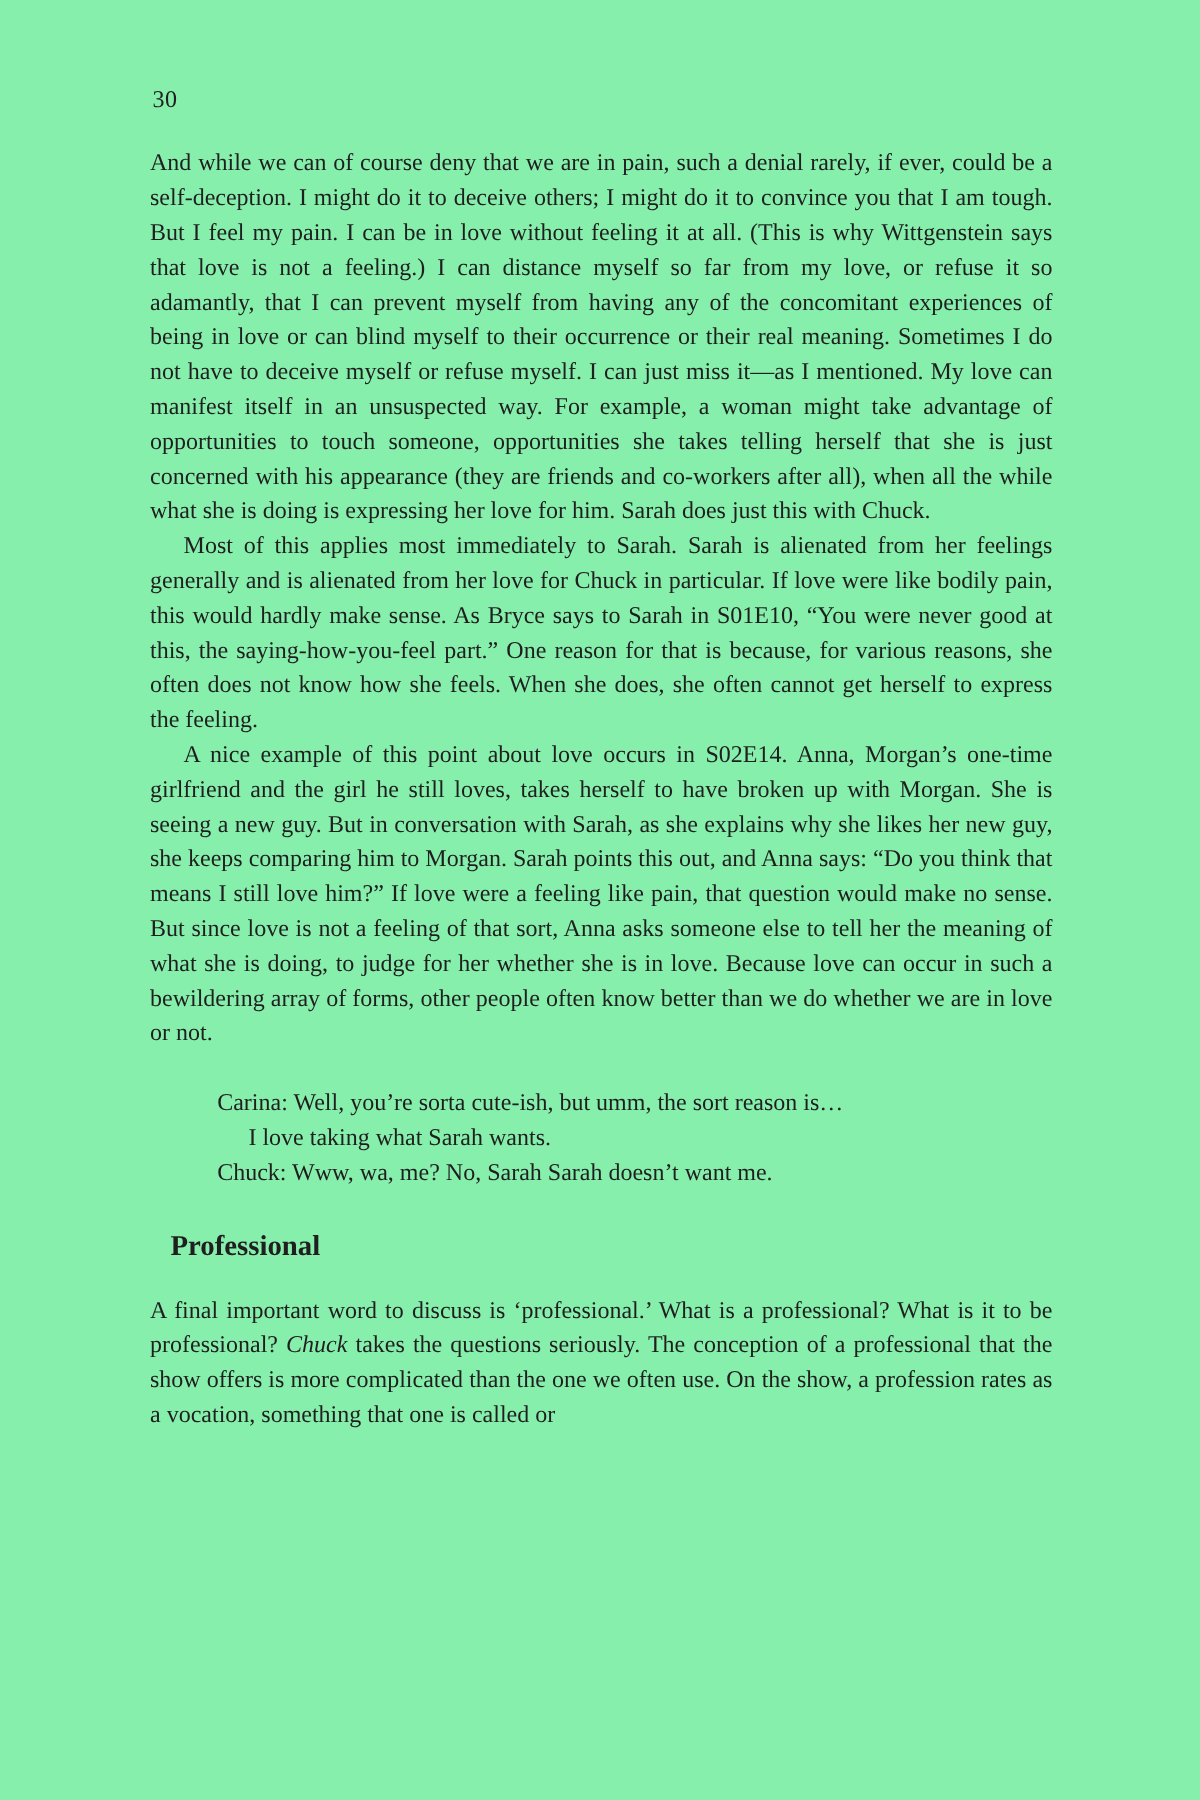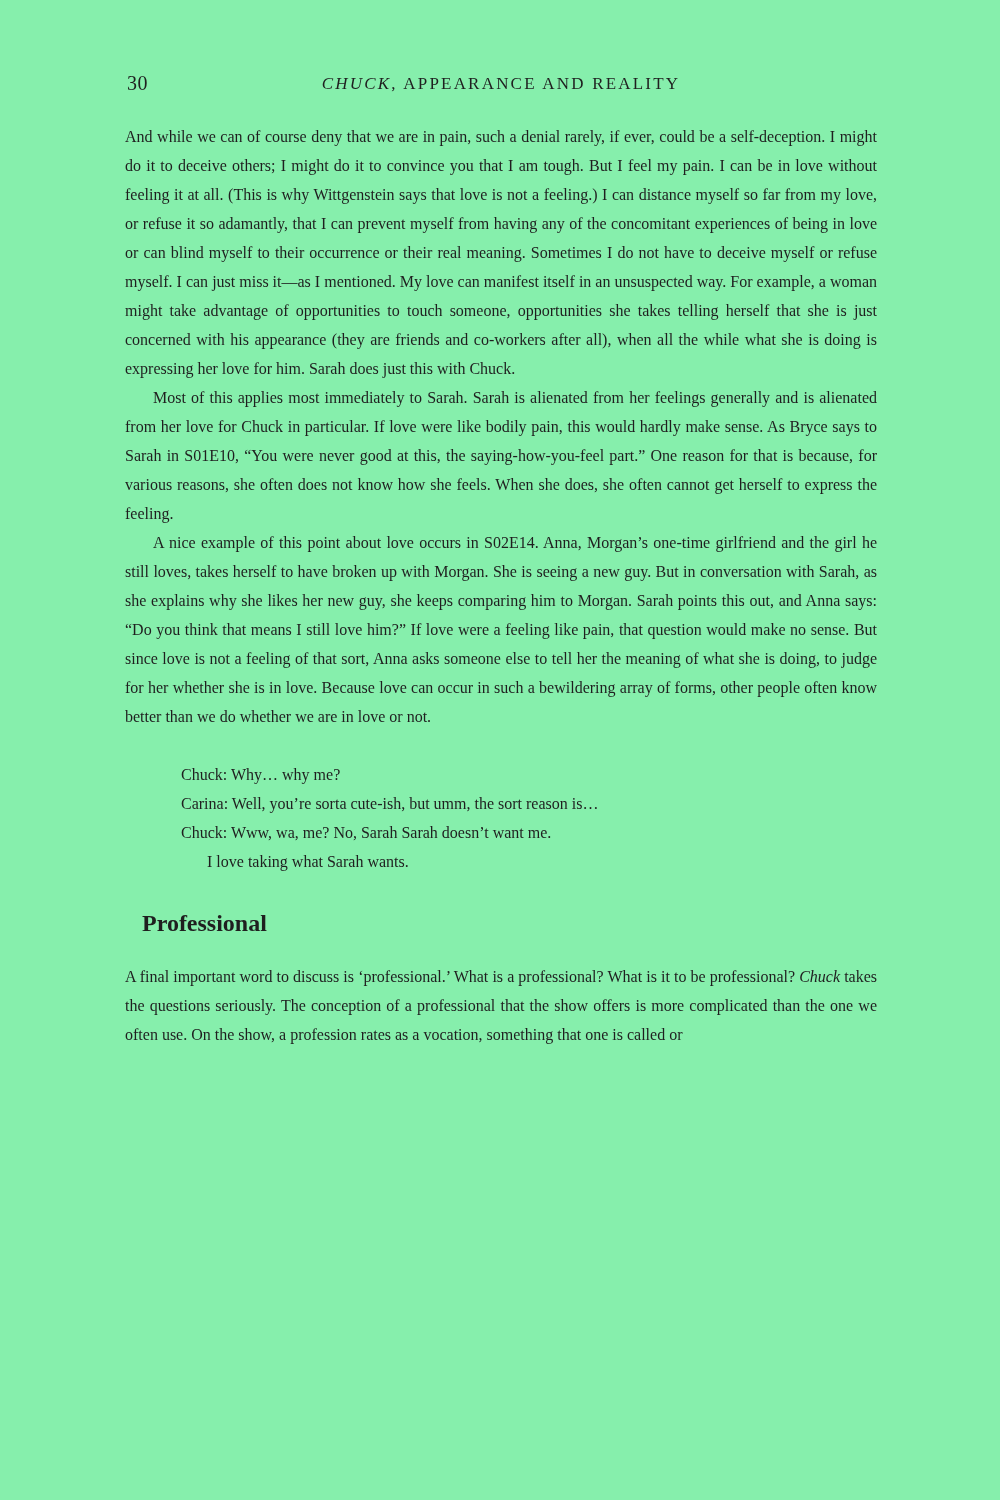--- a/index.html
+++ b/index.html
@@ -39,21 +39,21 @@
     font-size: 17px;
     letter-spacing: 2.2px;
     padding-top: 4px;
     white-space: nowrap;
   }
   .head-title .ital {
     font-style: italic;
   }
   .body-text p {
     margin: 0;
-    font-size: 16px;
+    font-size: 20px;
     line-height: 29px;
     text-align: justify;
   }
   .body-text p.indent {
     text-indent: 28px;
   }
   .dialogue {
     margin: 29px 0 0 56px;
     font-size: 20px;
     line-height: 29px;
@@ -75,35 +75,31 @@
   }
 </style>
 </head>
 <body>
 
 <div class="page">
   <div class="text-column">
 
     <div class="running-head">
       <span class="page-number">30</span>
-      <div class="head-title">
-        <span class="ital">CHUCK</span><span>, APPEARANCE AND REALITY</span>
-      </div>
     </div>
 
     <div class="body-text">
       <p>And while we can of course deny that we are in pain, such a denial rarely, if ever, could be a self-deception. I might do it to deceive others; I might do it to convince you that I am tough. But I feel my pain. I can be in love without feeling it at all. (This is why Wittgenstein says that love is not a feeling.) I can distance myself so far from my love, or refuse it so adamantly, that I can prevent myself from having any of the concomitant experiences of being in love or can blind myself to their occurrence or their real meaning. Sometimes I do not have to deceive myself or refuse myself. I can just miss it—as I mentioned. My love can manifest itself in an unsuspected way. For example, a woman might take advantage of opportunities to touch someone, opportunities she takes telling herself that she is just concerned with his appearance (they are friends and co-workers after all), when all the while what she is doing is expressing her love for him. Sarah does just this with Chuck.</p>
       <p class="indent">Most of this applies most immediately to Sarah. Sarah is alienated from her feelings generally and is alienated from her love for Chuck in particular. If love were like bodily pain, this would hardly make sense. As Bryce says to Sarah in S01E10, “You were never good at this, the saying-how-you-feel part.” One reason for that is because, for various reasons, she often does not know how she feels. When she does, she often cannot get herself to express the feeling.</p>
       <p class="indent">A nice example of this point about love occurs in S02E14. Anna, Morgan’s one-time girlfriend and the girl he still loves, takes herself to have broken up with Morgan. She is seeing a new guy. But in conversation with Sarah, as she explains why she likes her new guy, she keeps comparing him to Morgan. Sarah points this out, and Anna says: “Do you think that means I still love him?” If love were a feeling like pain, that question would make no sense. But since love is not a feeling of that sort, Anna asks someone else to tell her the meaning of what she is doing, to judge for her whether she is in love. Because love can occur in such a bewildering array of forms, other people often know better than we do whether we are in love or not.</p>
 
       <div class="dialogue">
-        <p class="dialogue-line">Chuck: Why… why me?</p>
         <p class="dialogue-line">Carina: Well, you’re sorta cute-ish, but umm, the sort reason is…</p>
+        <p class="dialogue-line cont">I love taking what Sarah wants.</p>
         <p class="dialogue-line">Chuck: Www, wa, me? No, Sarah Sarah doesn’t want me.</p>
-        <p class="dialogue-line cont">I love taking what Sarah wants.</p>
       </div>
 
       <h2 class="section-heading">Professional</h2>
 
       <p><span>A final important word to discuss is ‘professional.’ What is a professional? What is it to be professional? </span><span class="ital-inline">Chuck</span><span> takes the questions seriously. The conception of a professional that the show offers is more complicated than the one we often use. On the show, a profession rates as a vocation, something that one is called or</span></p>
     </div>
 
   </div>
 </div>
 

